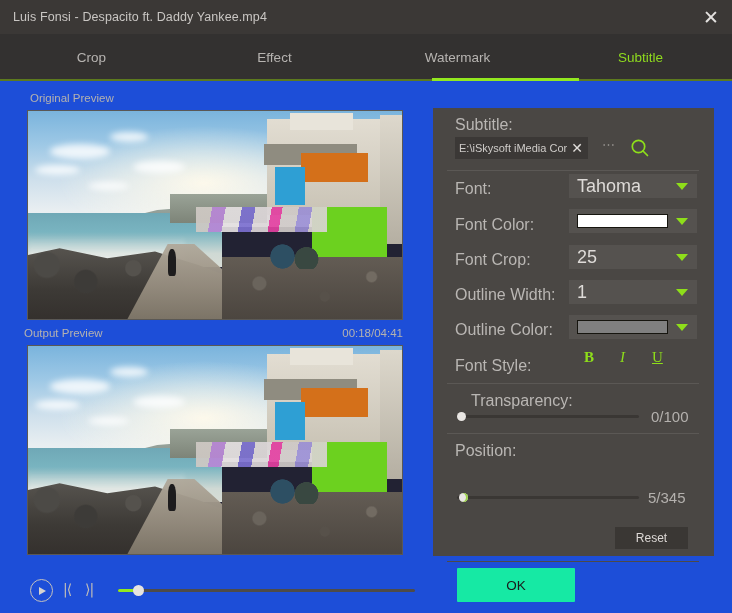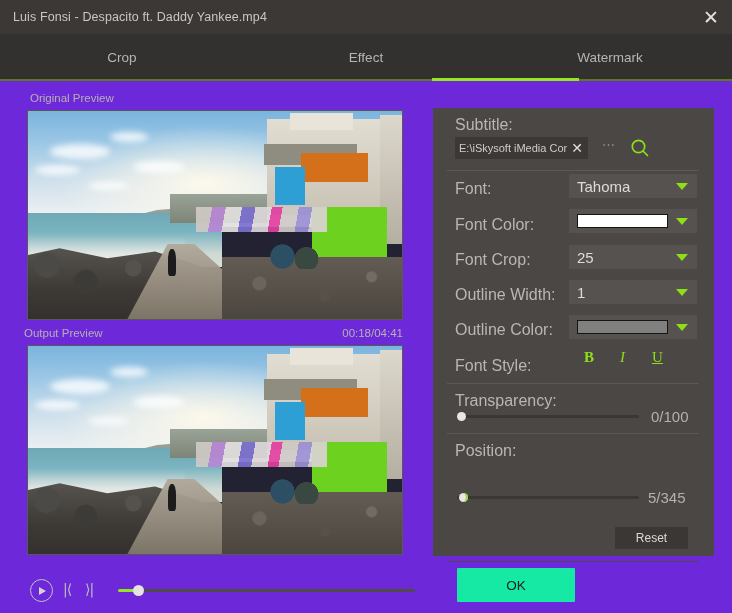--- a/index.html
+++ b/index.html
@@ -2,21 +2,21 @@
 <html><head>
 <meta charset="utf-8">
 <style>
   * { box-sizing: border-box; margin: 0; padding: 0; }
   html, body {
     width: 732px; height: 613px;
     background: #333130;
     font-family: "Liberation Sans", sans-serif;
     overflow: hidden;
   }
-  #app { position: relative; width: 732px; height: 613px; background: #6d28d9; }
+  #app { position: relative; width: 732px; height: 613px; background: #1d4ed8; }
 
   
   .titlebar {
     position: absolute; top: 0; left: 0; width: 732px; height: 34px;
     background: #3b3836; display: flex; align-items: center;
   }
   .title-text {
     color: #c9c6c3; font-size: 12.5px; padding-left: 13px; letter-spacing: .1px;
     white-space: nowrap;
   }
@@ -212,21 +212,21 @@
     cursor: pointer; letter-spacing: 1px;
   }
   .search-ic {
     position: absolute; left: 196px; top: 29px; width: 22px; height: 22px; cursor: pointer;
   }
 
   .combo {
     position: absolute; background: #55524f; height: 24px;
     display: flex; align-items: center; cursor: pointer;
   }
-  .combo .val { color: #dedbd8; font-size: 15px; padding-left: 8px; flex: 1; }
+  .combo .val { color: #dedbd8; font-size: 18px; padding-left: 8px; flex: 1; }
   .arrow {
     width: 0; height: 0; border-left: 6px solid transparent;
     border-right: 6px solid transparent; border-top: 7px solid #8ede1a;
     margin-right: 9px;
   }
   .swatch { height: 14px; border: 1px solid #16150f; margin-left: 8px; }
 
   .style-btn {
     color: #8ede1a; font-size: 15px; font-family: "Liberation Serif", serif;
     cursor: pointer; font-weight: bold;
@@ -272,20 +272,21 @@
 
   <div class="titlebar">
     <span class="title-text">Luis Fonsi - Despacito ft. Daddy Yankee.mp4</span>
     <div class="close-btn">✕</div>
   </div>
 
   <div class="tabbar">
     <div class="tab">Crop</div>
     <div class="tab">Effect</div>
     <div class="tab">Watermark</div>
+    <div class="tab active">Subtitle</div>
   </div>
   <div class="tab-underline"></div>
   <div class="tab-underline-active"></div>
 
   <div class="preview-label" style="left:30px; top:92px;">Original Preview</div>
   <div class="video-frame" style="top:110px;">
     <div class="scene">
       <div class="sky"></div>
       <div class="cloud" style="left:6%; top:16%; width:16%; height:7%;"></div>
       <div class="cloud" style="left:2%; top:26%; width:12%; height:5%;"></div>
@@ -402,21 +403,21 @@
       <span class="arrow" style="margin-left:8px;"></span>
     </div>
 
     <div class="row lbl" style="top:249px;">Font Style:</div>
     <div class="style-btn" style="position:absolute; left:151px; top:241px;">B</div>
     <div class="style-btn" style="position:absolute; left:187px; top:241px; font-style:italic; font-weight:normal;">I</div>
     <div class="style-btn" style="position:absolute; left:219px; top:241px; text-decoration:underline; font-weight:normal;">U</div>
 
     <div class="sep" style="top:275px;"></div>
 
-    <div class="row lbl" style="top:284px;">Transparency:</div>
+    <div class="row lbl" style="top:284px;margin-left:16px;">Transparency:</div>
     <div class="slider-track" style="left:24px; top:307px; width:182px;">
       <div class="slider-thumb" id="tr-thumb" style="top: -3px; left: 0px;"></div>
     </div>
     <div class="slider-val" style="left:218px; top:300px;">0/100</div>
 
     <div class="sep" style="top:325px;"></div>
 
     <div class="row lbl" style="top:334px;">Position:</div>
     <div class="slider-track" style="left:24px; top:388px; width:182px;">
       <div class="slider-thumb" id="pos-thumb" style="top: -3px; background: rgb(233, 230, 227); box-shadow: rgb(155, 209, 74) -2px 0px 0px inset; left: 2.422px;"></div>

